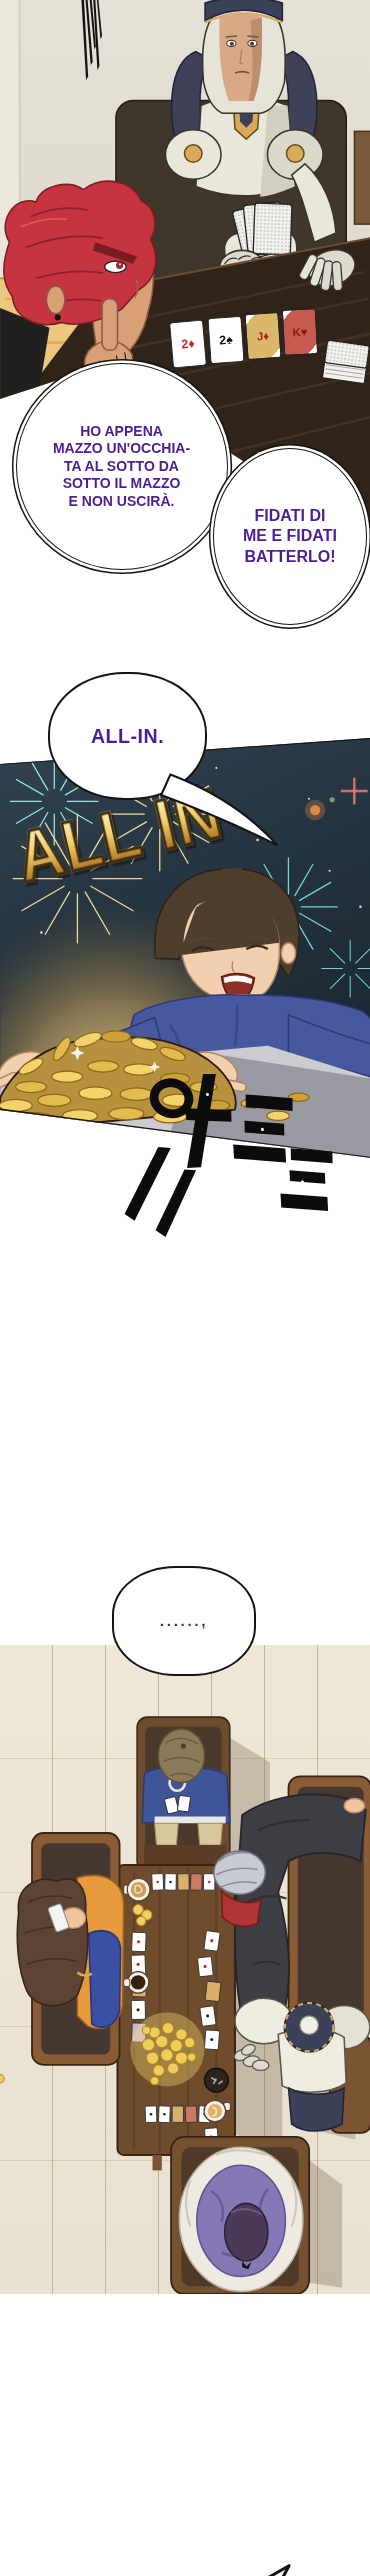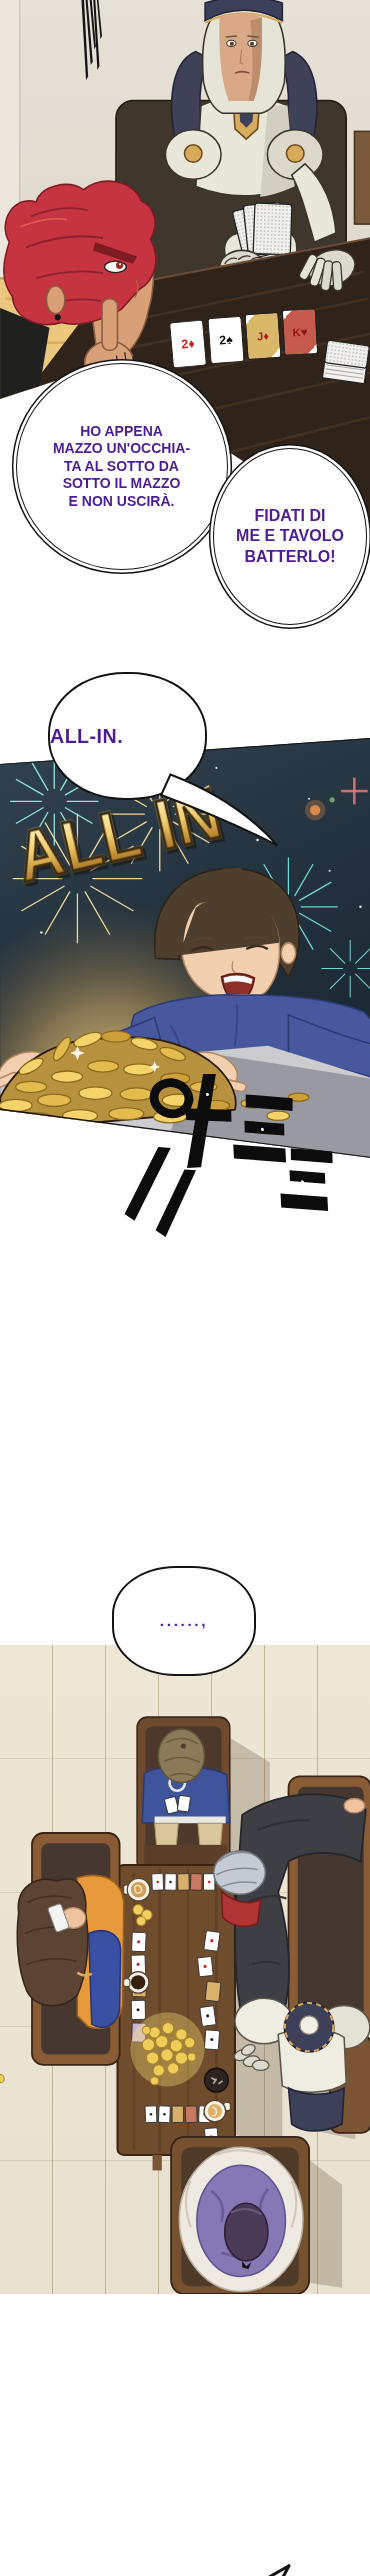--- a/index.html
+++ b/index.html
@@ -21,21 +21,21 @@
   
   .bubble{background:#fff;color:#4c1d95;text-align:center;font-weight:bold;z-index:30;}
   .ring2{border:1.5px solid #141414;box-shadow:0 0 0 2.6px #fff,0 0 0 4.1px #141414;}
   .ring1{border:2.6px solid #141414;}
   .bline{display:block;}
   #bubble1{left:15.5px;top:363px;width:210px;height:205px;border-radius:50%;
            font-size:14px;line-height:1.24;padding-top:0;display:flex;flex-direction:column;justify-content:center;}
   #bubble2{left:213px;top:448px;width:152px;height:175px;border-radius:50%;
            font-size:16px;line-height:1.26;display:flex;flex-direction:column;justify-content:center;}
   #bubble3{left:48px;top:672px;width:155px;height:124px;border-radius:48%;
-           font-size:19.6px;display:flex;align-items:center;letter-spacing:0.5px;}
+           font-size:19.6px;display:flex;align-items:center;justify-content:center;letter-spacing:0.5px;}
   #bubble4{left:112px;top:1566px;width:140px;height:106px;border-radius:44%;
            font-size:15.5px;letter-spacing:2.6px;display:flex;align-items:center;justify-content:center;}
   
   #allin-big{left:14.4px;top:56px;width:309px;transform:rotate(-13deg) scaleY(1.12);
              font-size:63px;font-weight:900;letter-spacing:1px;line-height:1;z-index:5;
              -webkit-text-stroke:2.6px #3b2c12;
              background:linear-gradient(180deg,#fdf4c4 5%,#f3cf6e 45%,#c08c34 75%,#8a6020 100%);
              -webkit-background-clip:text;background-clip:text;color:transparent;
              filter:drop-shadow(2.6px 3.6px 0 rgba(10,8,2,.45));}
   
@@ -183,21 +183,21 @@
 
   <div id="bubble1" class="abs bubble ring2">
     <span class="bline">HO APPENA</span>
     <span class="bline">MAZZO UN'OCCHIA-</span>
     <span class="bline">TA AL SOTTO DA</span>
     <span class="bline">SOTTO IL MAZZO</span>
     <span class="bline">E NON USCIRÀ.</span>
   </div>
   <div id="bubble2" class="abs bubble ring2">
     <span class="bline">FIDATI DI</span>
-    <span class="bline">ME E TAVOLO</span>
+    <span class="bline">ME E FIDATI</span>
     <span class="bline">BATTERLO!</span>
   </div>
 
   <div id="bubble3" class="abs bubble ring1">
     <span>ALL-IN.</span>
   </div>
   <svg class="abs" style="left:155px;top:768px;z-index:31;" width="144" height="88" viewBox="0 0 280 170">
     <path d="M30,12 Q160,62 238,150 Q140,100 12,52 Z" fill="#fff" stroke="#141414" stroke-width="4"></path>
   </svg>
 

